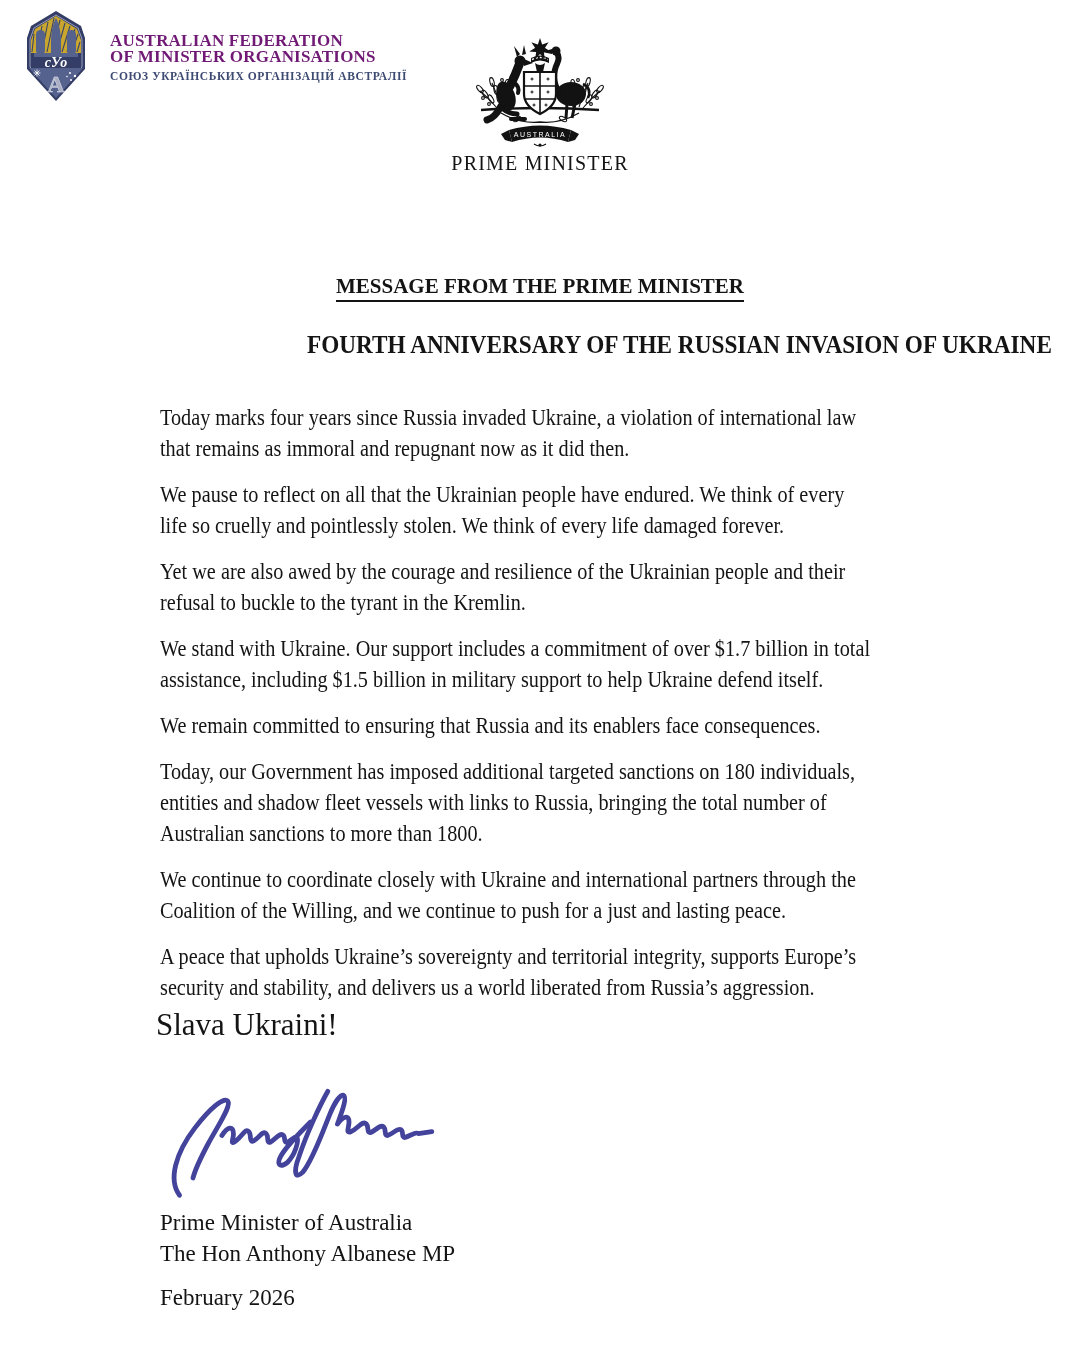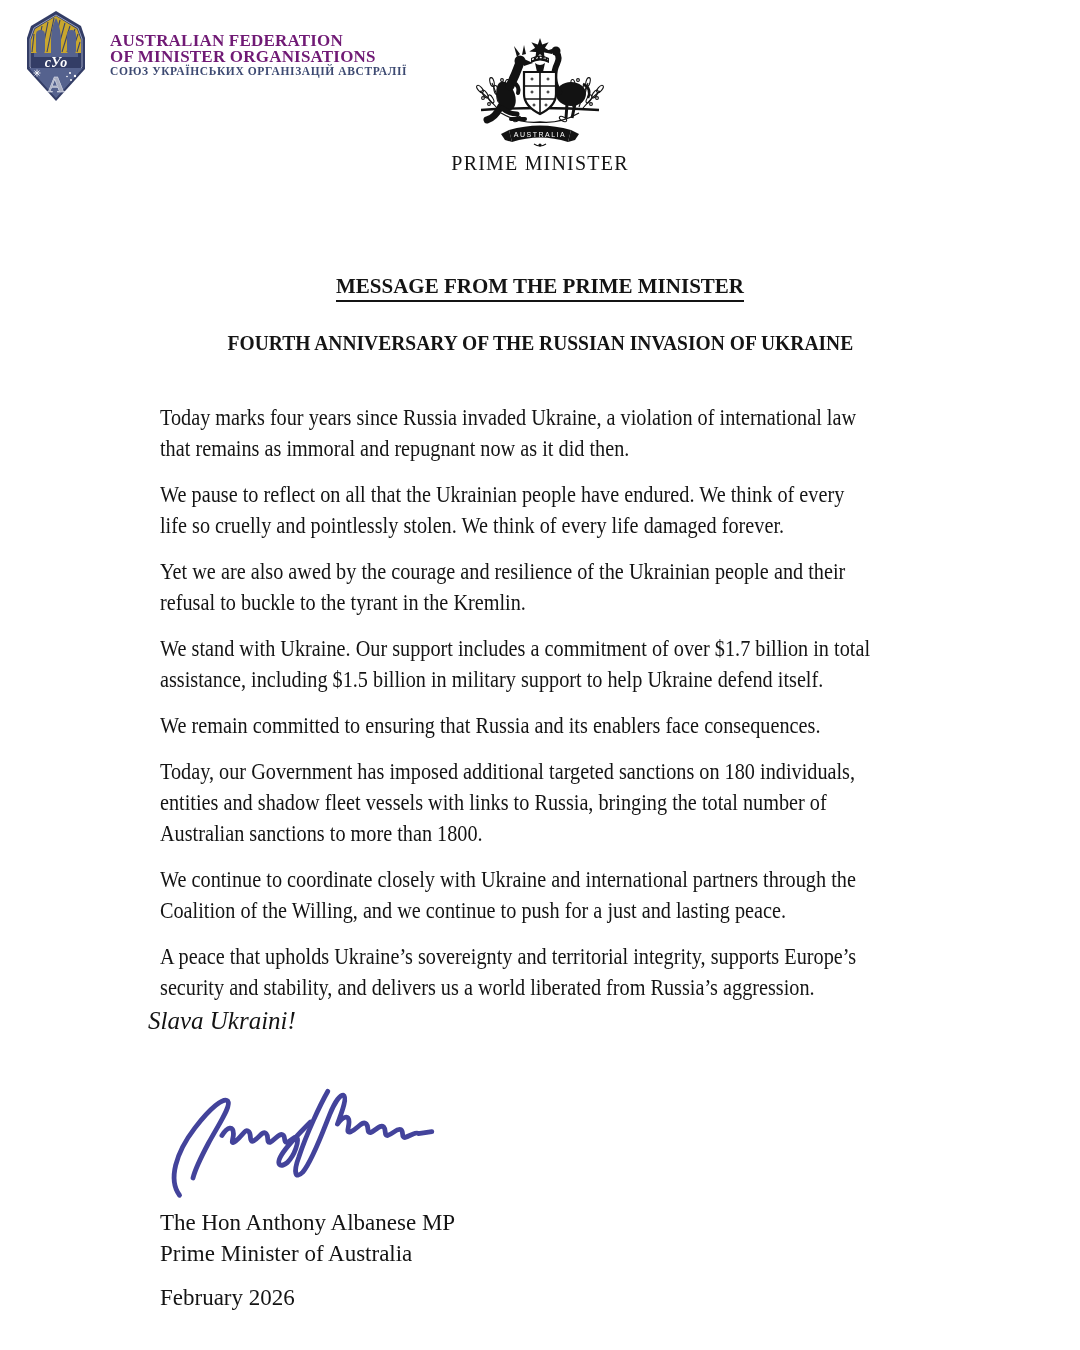--- a/index.html
+++ b/index.html
@@ -8,37 +8,37 @@
     width:1080px;height:1350px;
     background:#ffffff;
     font-family:"Liberation Serif","DejaVu Serif",serif;
     color:#141414;
     overflow:hidden;
   }
   
   .afuo{position:absolute;left:14px;top:10px;display:flex;gap:12px;}
   .afuo-text{padding-top:23px;}
   .afuo-name{font-weight:bold;font-size:17px;line-height:16px;color:#701a75;letter-spacing:.2px;}
-  .afuo-ukr{font-size:11.5px;color:#3d4a72;letter-spacing:.6px;font-weight:600;}
+  .afuo-ukr{margin-top:5px;font-size:11.5px;color:#3d4a72;letter-spacing:.6px;font-weight:600;}
   
   .arms{position:absolute;left:0;right:0;top:36px;text-align:center;}
   .office{font-size:20px;letter-spacing:1.2px;color:#141414;}
   
   .title{position:absolute;left:0;right:0;top:274px;text-align:center;font-weight:bold;font-size:21px;}
   .title span{border-bottom:2px solid #141414;padding-bottom:2px;}
-  .subtitle{position:absolute;left:0;right:0;top:331px;text-align:center;font-weight:bold;font-size:21px;}
+  .subtitle{position:absolute;left:0;right:0;top:331px;text-align:right;font-weight:bold;font-size:25px;}
   .subtitle span{display:inline-block;transform:scaleX(.93);transform-origin:center top;}
   
   .paras{
     position:absolute;left:160px;top:402px;width:866px;
     font-size:23px;line-height:31px;
     transform:scaleX(.88);transform-origin:left top;
   }
   .paras p{margin:0 0 15px 0;white-space:pre-line;}
-  .slava{position:absolute;left:148px;top:1007px;font-style:italic;font-size:25px;}
+  .slava{position:absolute;left:156px;top:1007px;font-size:31px;}
   .signature{position:absolute;left:163px;top:1072px;}
   .signoff{position:absolute;left:160px;top:1207px;font-size:23px;line-height:31px;}
   .date{position:absolute;left:160px;top:1285px;font-size:23px;text-align:right;}
 </style>
 </head>
 <body>
 
 <div class="page">
 
   <div class="afuo">
@@ -216,19 +216,19 @@
     <svg width="295" height="130" viewBox="0 0 300 135">
       <g fill="none" stroke="#43439b" stroke-width="5" stroke-linecap="round" stroke-linejoin="round">
         <path d="M14,128 C2,112 10,84 30,58 C46,37 60,26 64,30 C68,35 56,52 44,74 C36,89 30,102 28,110"></path>
         <path d="M58,66 C64,56 70,56 70,64 C70,70 66,76 72,72 C80,66 82,58 86,62 C89,65 86,72 90,72 C96,70 100,60 104,64 C107,67 104,74 108,73 C114,70 118,62 122,66 C124,68 122,74 126,73 C130,71 134,66 136,68 C138,72 134,86 126,94 C118,100 114,96 120,86 C126,76 138,64 150,52"></path>
         <path d="M168,20 C160,34 146,64 138,88 C132,104 134,112 142,104 C152,92 162,64 170,44 C174,34 180,24 184,24 C188,26 184,38 178,54 C184,46 190,44 190,52 C190,58 186,64 192,62 C200,58 204,50 208,54 C211,57 208,63 212,63 C218,61 222,54 226,57 C229,60 226,66 230,66 C236,64 240,58 244,60 C247,62 244,68 248,68 C254,66 260,62 262,64 L276,62"></path>
       </g>
     </svg>
   </div>
 
   <div class="signoff">
+    <div>Prime Minister of Australia</div>
     <div>The Hon Anthony Albanese MP</div>
-    <div>Prime Minister of Australia</div>
   </div>
 
   <div class="date">February 2026</div>
 
 </div>
 
 </body></html>

